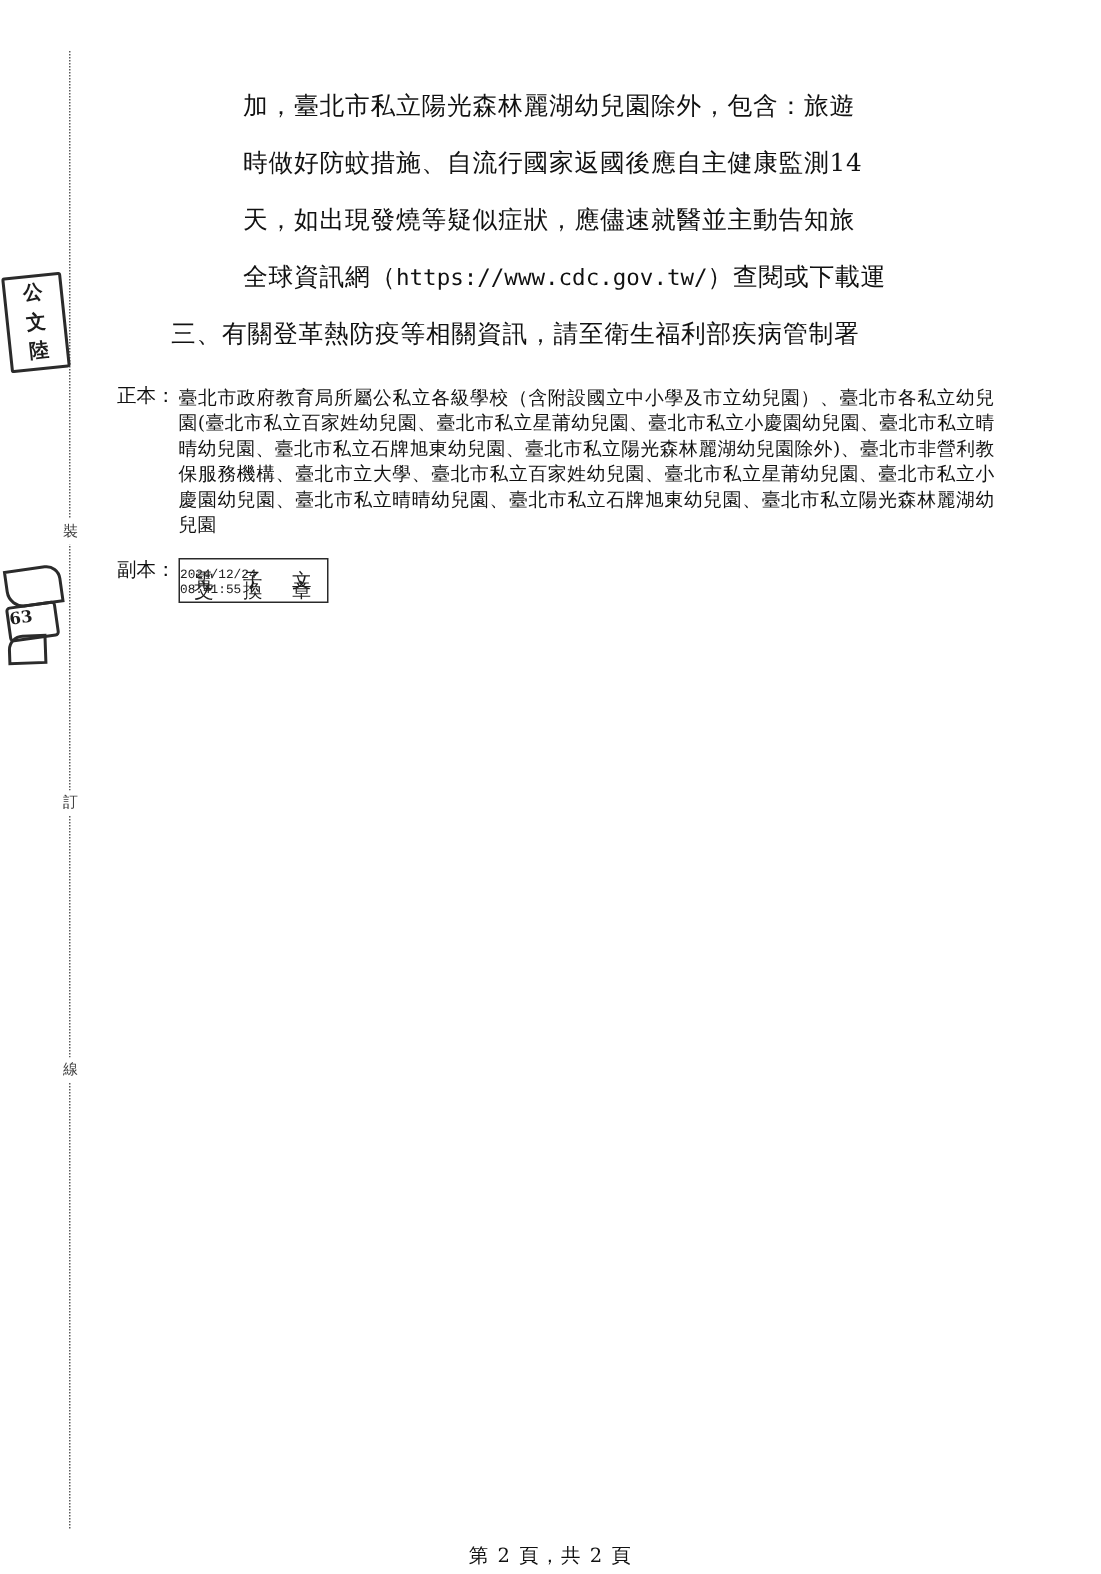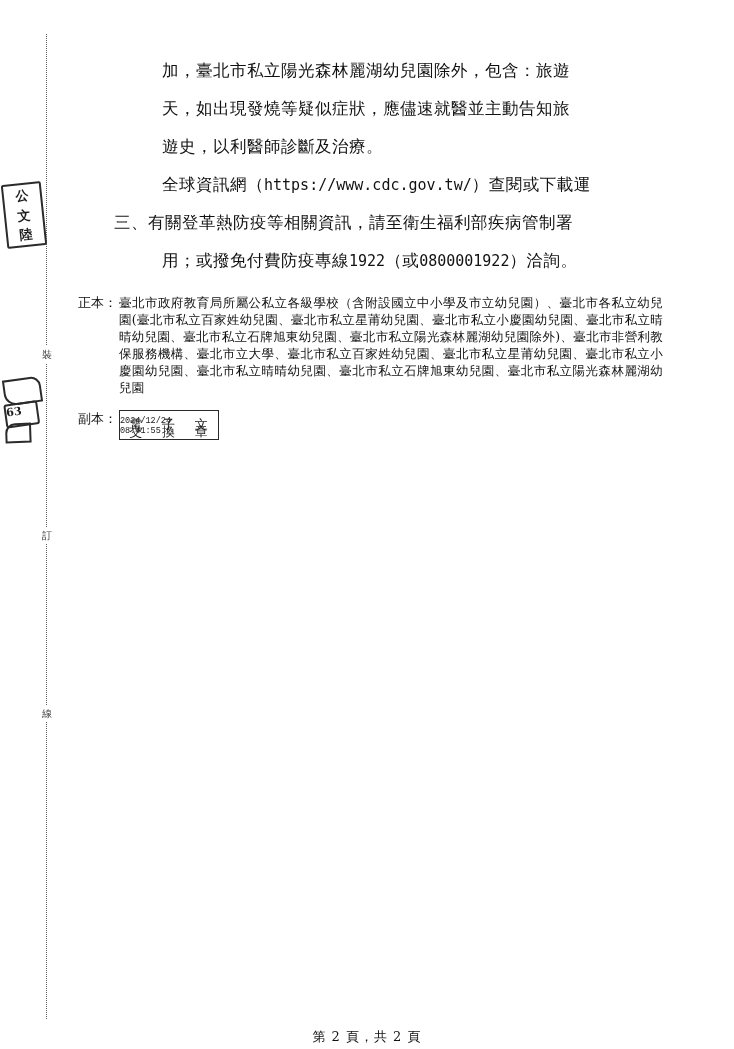--- a/index.html
+++ b/index.html
@@ -241,28 +241,27 @@
     <div class="r1"></div>
     <div class="r2"></div>
     <div class="r3"></div>
     <div class="rnum">63</div>
   </div>
 
   <div class="content">
 
     <div class="para-block">
       <div class="para-line indent-1">加，臺北市私立陽光森林麗湖幼兒園除外，包含：旅遊</div>
+      <div class="para-line indent-1">時做好防蚊措施、自流行國家返國後應自主健康監測14</div>
       <div class="para-line indent-1">天，如出現發燒等疑似症狀，應儘速就醫並主動告知旅</div>
-      <div class="para-line indent-1">遊史，以利醫師診斷及治療。</div>
     </div>
 
     <div class="para-block">
       <div class="para-line indent-sub"><span>全球資訊網（</span><span class="mono">https://www.cdc.gov.tw/</span><span>）查閱或下載運</span></div>
       <div class="para-line indent-num"><span>三、</span><span>有關登革熱防疫等相關資訊，請至衛生福利部疾病管制署</span></div>
-      <div class="para-line indent-sub"><span>用；或撥免付費防疫專線</span><span class="mono">1922</span><span>（或</span><span class="mono">0800001922</span><span>）洽詢。</span></div>
     </div>
 
     <div class="dist">
       <div class="dist-label">正本：</div>
       <div class="dist-text">臺北市政府教育局所屬公私立各級學校（含附設國立中小學及市立幼兒園）、臺北市各私立幼兒園(臺北市私立百家姓幼兒園、臺北市私立星莆幼兒園、臺北市私立小慶園幼兒園、臺北市私立晴晴幼兒園、臺北市私立石牌旭東幼兒園、臺北市私立陽光森林麗湖幼兒園除外)、臺北市非營利教保服務機構、臺北市立大學、臺北市私立百家姓幼兒園、臺北市私立星莆幼兒園、臺北市私立小慶園幼兒園、臺北市私立晴晴幼兒園、臺北市私立石牌旭東幼兒園、臺北市私立陽光森林麗湖幼兒園</div>
     </div>
 
     <div class="copy-row">
       <div class="copy-label">副本：</div>
       <div class="estamp">

